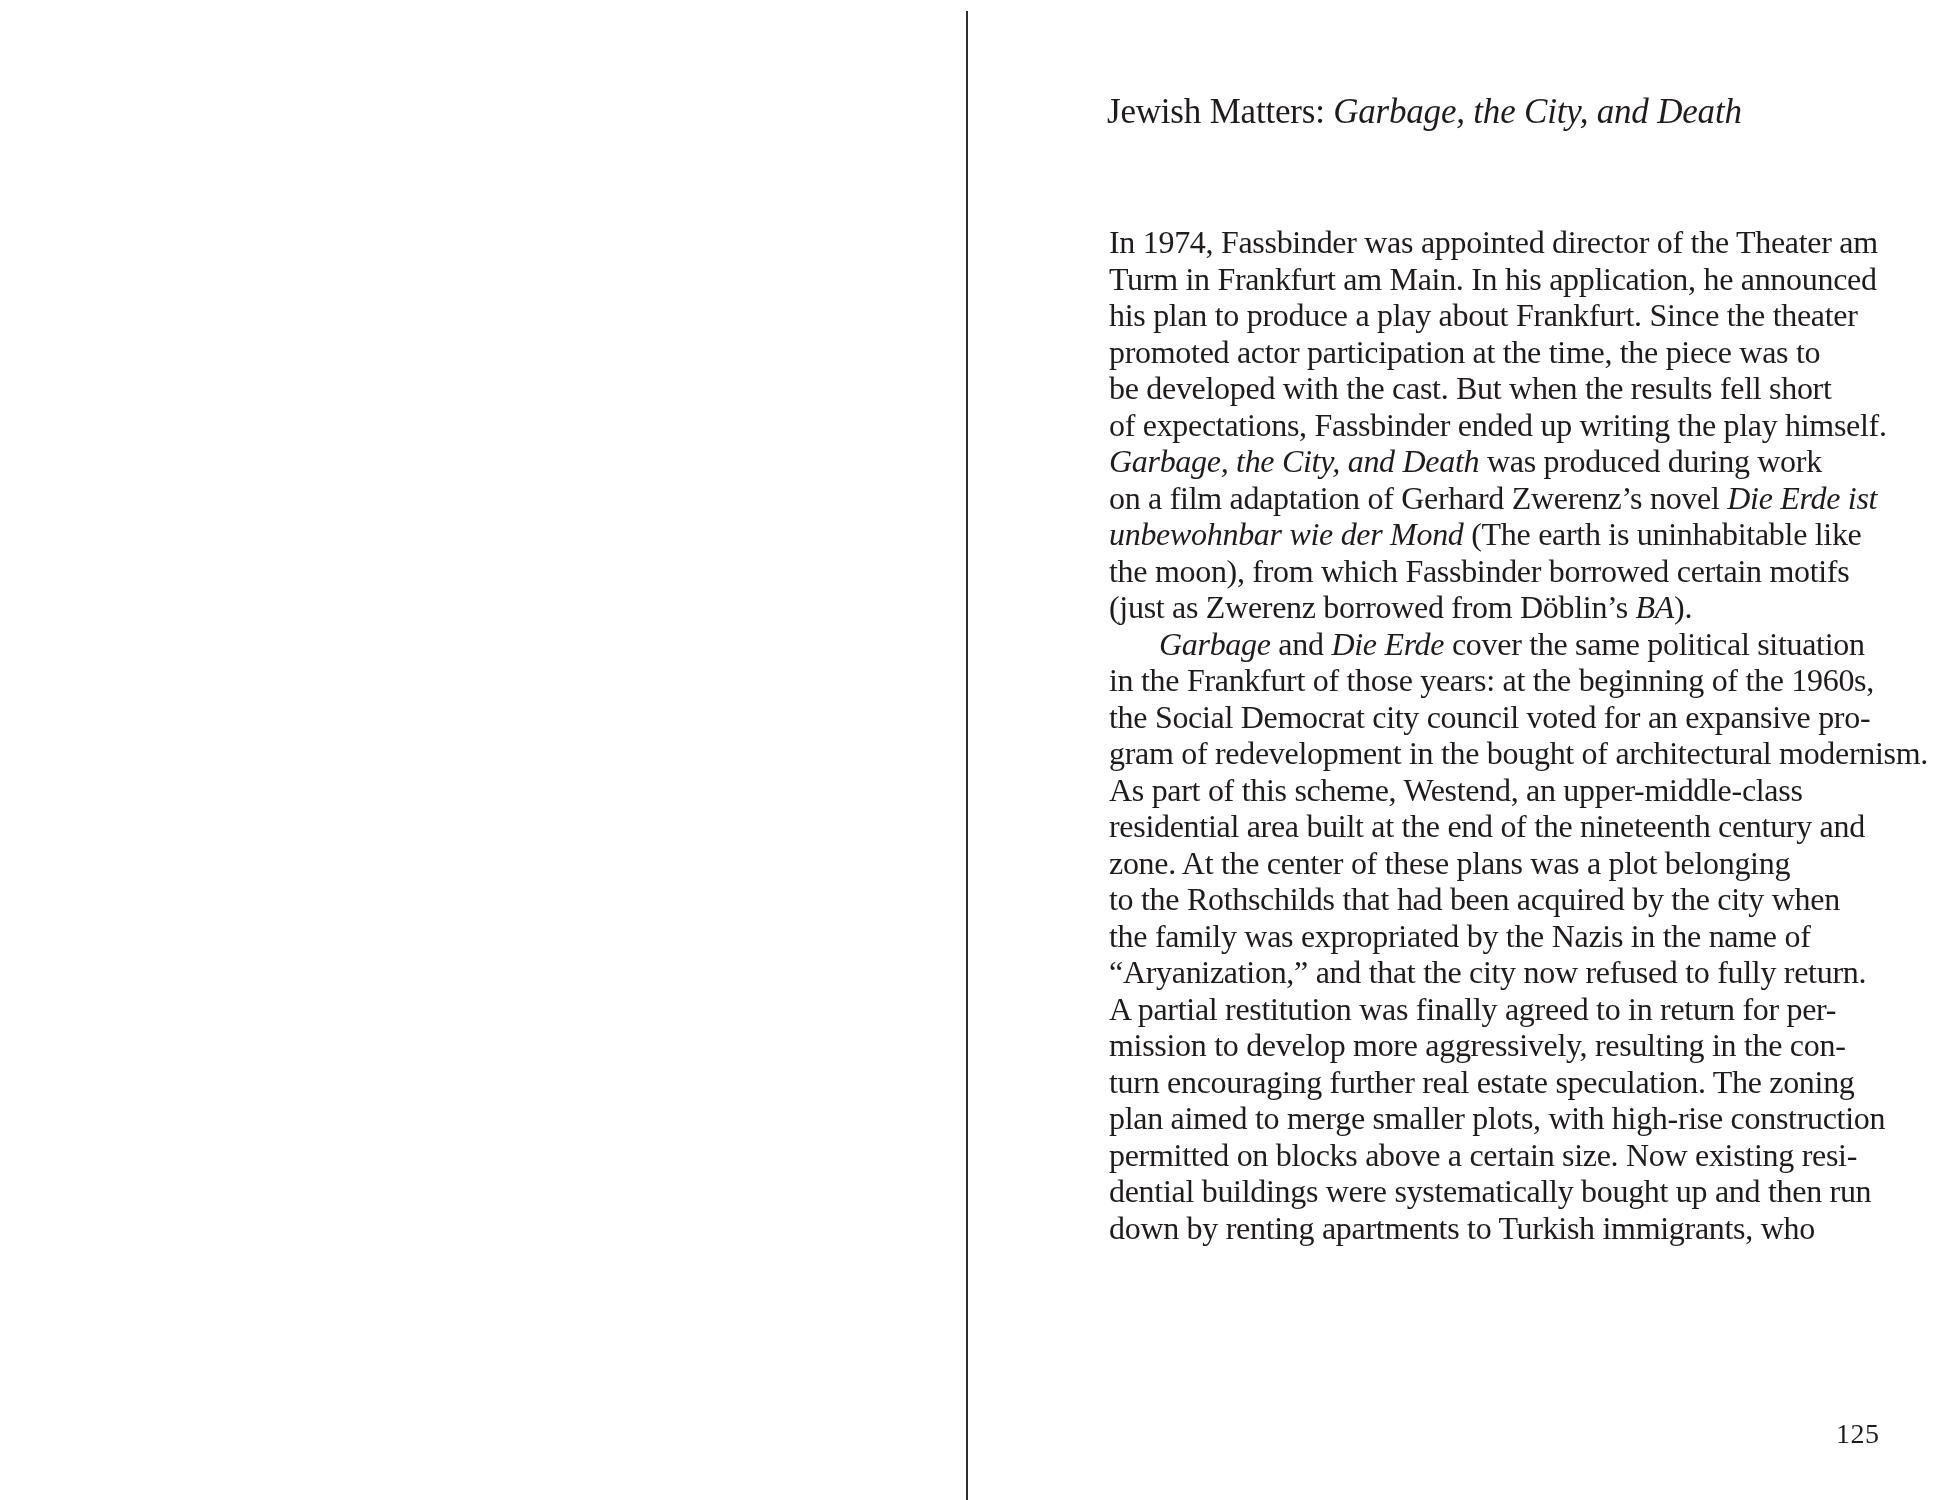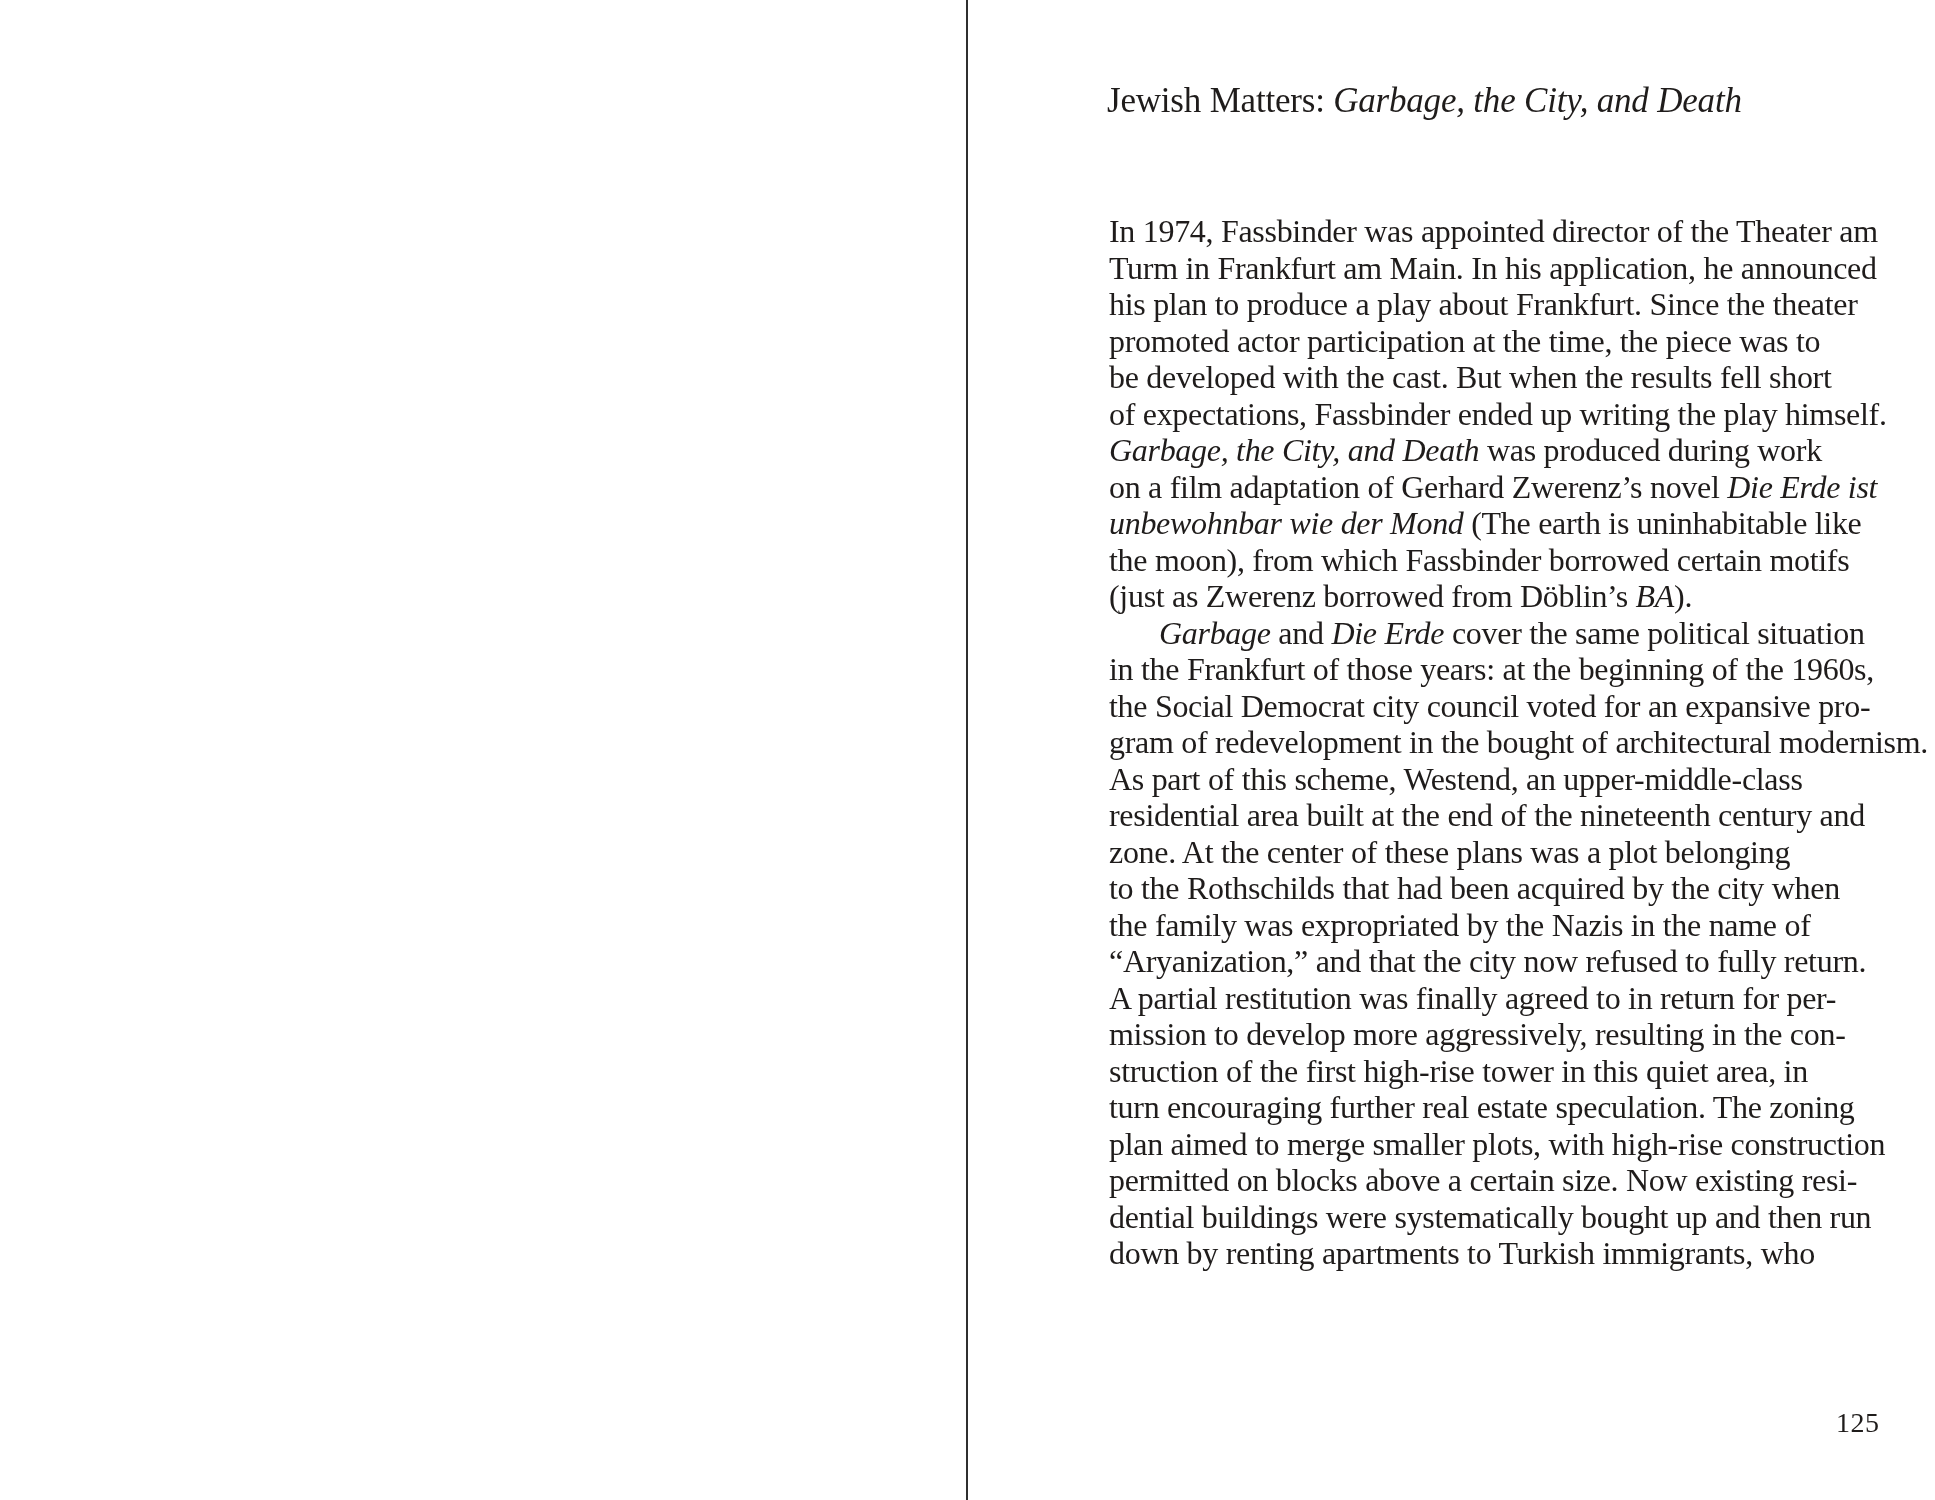--- a/index.html
+++ b/index.html
@@ -5,21 +5,21 @@
   html, body { margin: 0; padding: 0; }
   body {
     width: 1935px;
     height: 1500px;
     background: #ffffff;
     position: relative;
     overflow: hidden;
     font-family: "Liberation Serif", "DejaVu Serif", serif;
     color: #1f1c1b;
   }
-  .spread { position: absolute; inset: 0; }
+  .spread { position: absolute; inset: 0; margin-top: 11px; }
   .left-page {
     position: absolute;
     left: 0; top: 0;
     width: 966px; height: 1500px;
     background: #ffffff;
   }
   .page-divider {
     position: absolute;
     left: 966px; top: 0;
     width: 2px; height: 1500px;
@@ -97,21 +97,20 @@
         <div class="line"><span>the Social Democrat city council voted for an expansive pro-</span></div>
         <div class="line"><span>gram of redevelopment in the bought of architectural modernism.</span></div>
         <div class="line"><span>As part of this scheme, Westend, an upper-middle-class</span></div>
         <div class="line"><span>residential area built at the end of the nineteenth century and</span></div>
         <div class="line"><span>zone. At the center of these plans was a plot belonging</span></div>
         <div class="line"><span>to the Rothschilds that had been acquired by the city when</span></div>
         <div class="line"><span>the family was expropriated by the Nazis in the name of</span></div>
         <div class="line"><span>“Aryanization,” and that the city now refused to fully return.</span></div>
         <div class="line"><span>A partial restitution was finally agreed to in return for per-</span></div>
         <div class="line"><span>mission to develop more aggressively, resulting in the con-</span></div>
-        <div class="line"><span>struction of the first high-rise tower in this quiet area, in</span></div>
         <div class="line"><span>turn encouraging further real estate speculation. The zoning</span></div>
         <div class="line"><span>plan aimed to merge smaller plots, with high-rise construction</span></div>
         <div class="line"><span>permitted on blocks above a certain size. Now existing resi-</span></div>
         <div class="line"><span>dential buildings were systematically bought up and then run</span></div>
         <div class="line"><span>down by renting apartments to Turkish immigrants, who</span></div>
       </div>
 
     <div class="page-number">125</div>
 
   </div>

